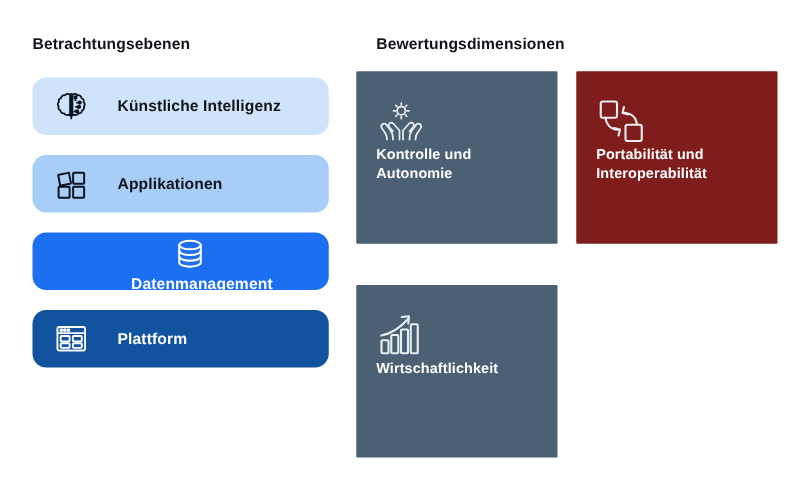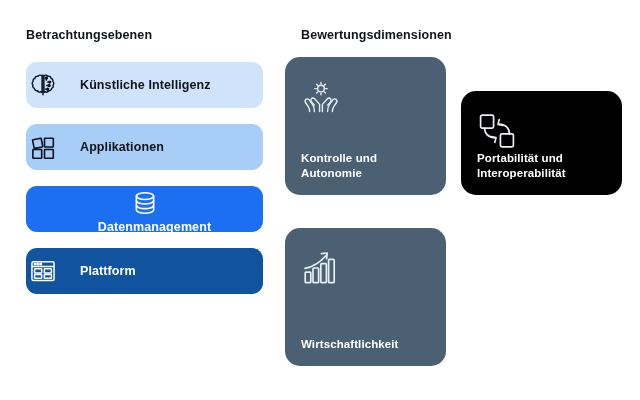--- a/index.html
+++ b/index.html
@@ -42,20 +42,21 @@
   }
   .layer-pill {
     position: relative;
     box-sizing: border-box;
     width: 237px;
     height: 46px;
     border-radius: 11px;
     margin-bottom: 16px;
     display: flex;
     align-items: center;
+    padding-left: 14px;
   }
   .layer-pill:last-child { margin-bottom: 0; }
 
   .layer-icon {
     width: 34px;
     height: 34px;
     flex: 0 0 34px;
     display: flex;
     align-items: center;
     justify-content: center;
@@ -76,26 +77,26 @@
     width: 337px;
     display: grid;
     grid-template-columns: 161px 161px;
     grid-template-rows: 138px 138px;
     column-gap: 15px;
     row-gap: 33px;
   }
   .dim-card {
     box-sizing: border-box;
     background: #4b6073;
-    border-radius: 15px;
+    border-radius: 1px;
     position: relative;
     padding: 20px 16px 14px 16px;
     display: flex;
     flex-direction: column;
-    justify-content: space-between;
+    justify-content: flex-start;
   }
   .dim-icon {
     width: 40px;
     height: 40px;
     display: flex;
     align-items: flex-start;
     justify-content: flex-start;
   }
   .dim-label {
     font-size: 11.5px;
@@ -187,21 +188,21 @@
           <path d="M18.6 34.6v-7.2l-5-5.6c-.9-1-2.4-1-3.2 0-.7.8-.7 2 0 2.8l3 3.5"></path>
           <path d="M13.4 34.6c0-3.6-.5-5.3-1.9-7.2l-3.3-4.5c-.8-1.1-2.3-1.3-3.3-.5-.9.8-1.1 2.1-.4 3.1l2.6 3.9c1.1 1.6 1.5 2.8 1.5 5.2"></path>
           <path d="M21.4 34.6v-7.2l5-5.6c.9-1 2.4-1 3.2 0 .7.8.7 2 0 2.8l-3 3.5"></path>
           <path d="M26.6 34.6c0-3.6.5-5.3 1.9-7.2l3.3-4.5c.8-1.1 2.3-1.3 3.3-.5.9.8 1.1 2.1.4 3.1l-2.6 3.9c-1.1 1.6-1.5 2.8-1.5 5.2"></path>
         </svg>
       </span>
       <span class="dim-label">Kontrolle und
 Autonomie</span>
     </div>
 
-    <div class="dim-card" style="background: #000000; margin-top: 34px;">
+    <div class="dim-card" style="background: #7f1d1d;">
       <span class="dim-icon">
         <svg viewBox="0 0 40 40" width="40" height="40" fill="none" stroke="#e8edf1" stroke-width="1.7" stroke-linecap="round" stroke-linejoin="round">
           <rect x="3.6" y="4.2" width="13" height="13" rx="1.6"></rect>
           <rect x="23.4" y="22.8" width="13" height="13" rx="1.6"></rect>
           <path d="M22.6 13.2c5.6.4 9.4 3.9 10 9.6"></path>
           <path d="M22.2 8.6l-1.2 4.8 4.8 1.1"></path>
           <path d="M17.4 26.8c-5.6-.4-9.4-3.9-10-9.6"></path>
           <path d="M17.8 31.4l1.2-4.8-4.8-1.1"></path>
         </svg>
       </span>

